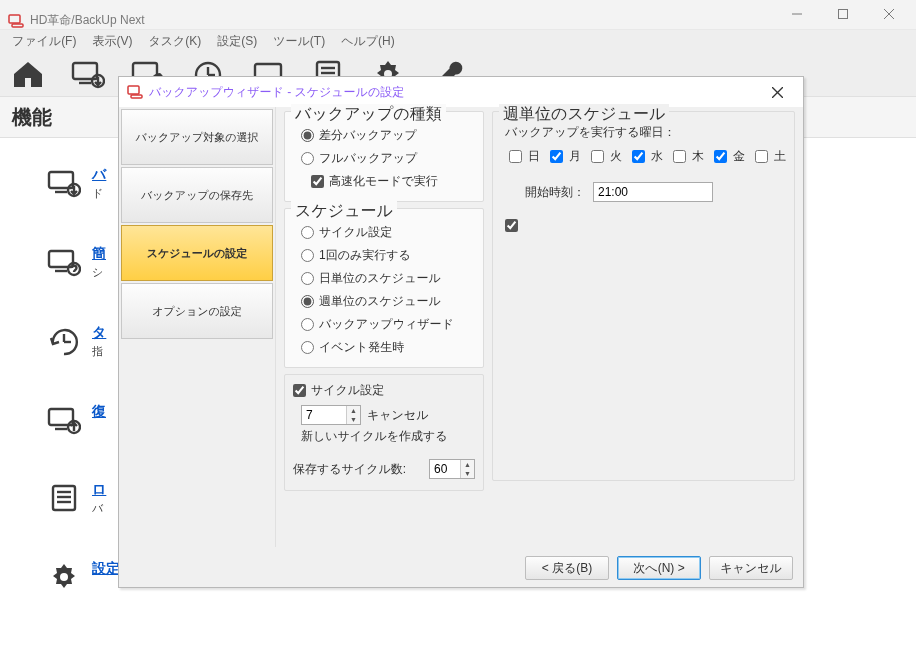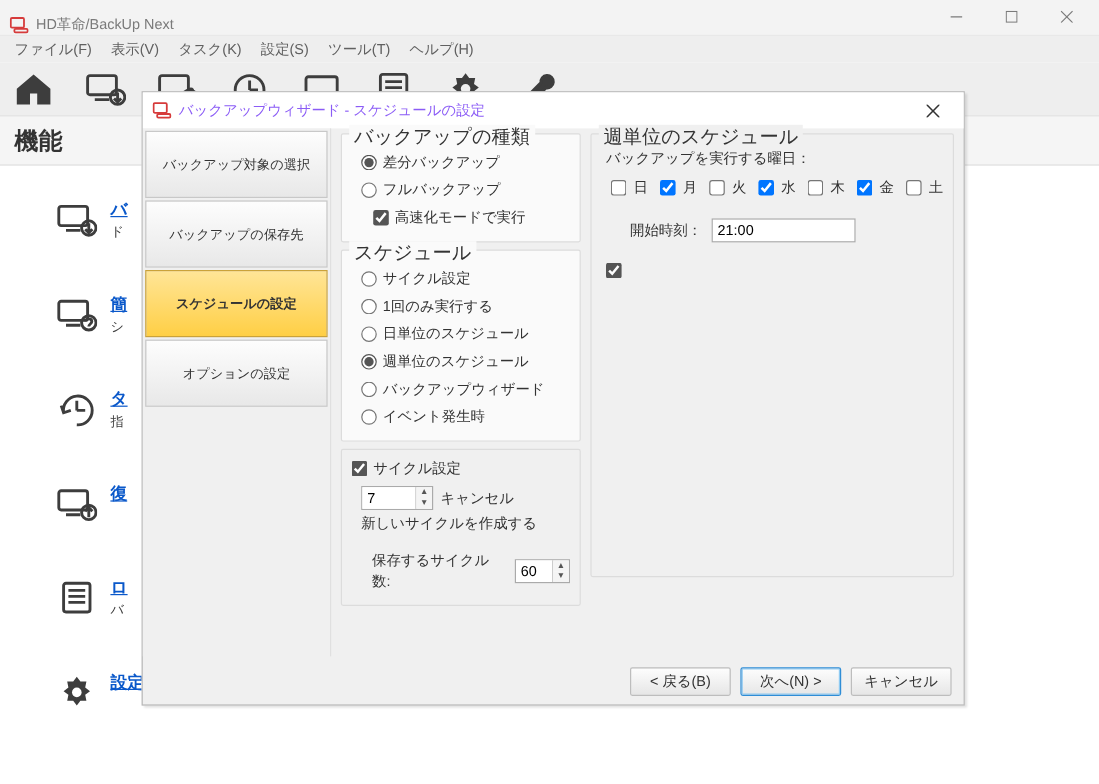--- a/index.html
+++ b/index.html
@@ -334,21 +334,21 @@
                 <div class="spbtns">
                   <div>▲</div>
                   <div>▼</div>
                 </div>
               </div>
             <span>キャンセル</span>
           </div>
           <div class="numrow">
               <span>新しいサイクルを作成する</span>
             </div>
-          <div class="numrow" style="margin-top:14px; margin-left:17px;">
+          <div class="numrow" style="margin-top:14px; margin-left:0;">
             <span>保存するサイクル数:</span>
             <div class="spinner" style="margin-left:auto;">
                 <input style="width: 30px;" value="60">
                 <div class="spbtns">
                   <div>▲</div>
                   <div>▼</div>
                 </div>
               </div>
           </div>
         </div>

